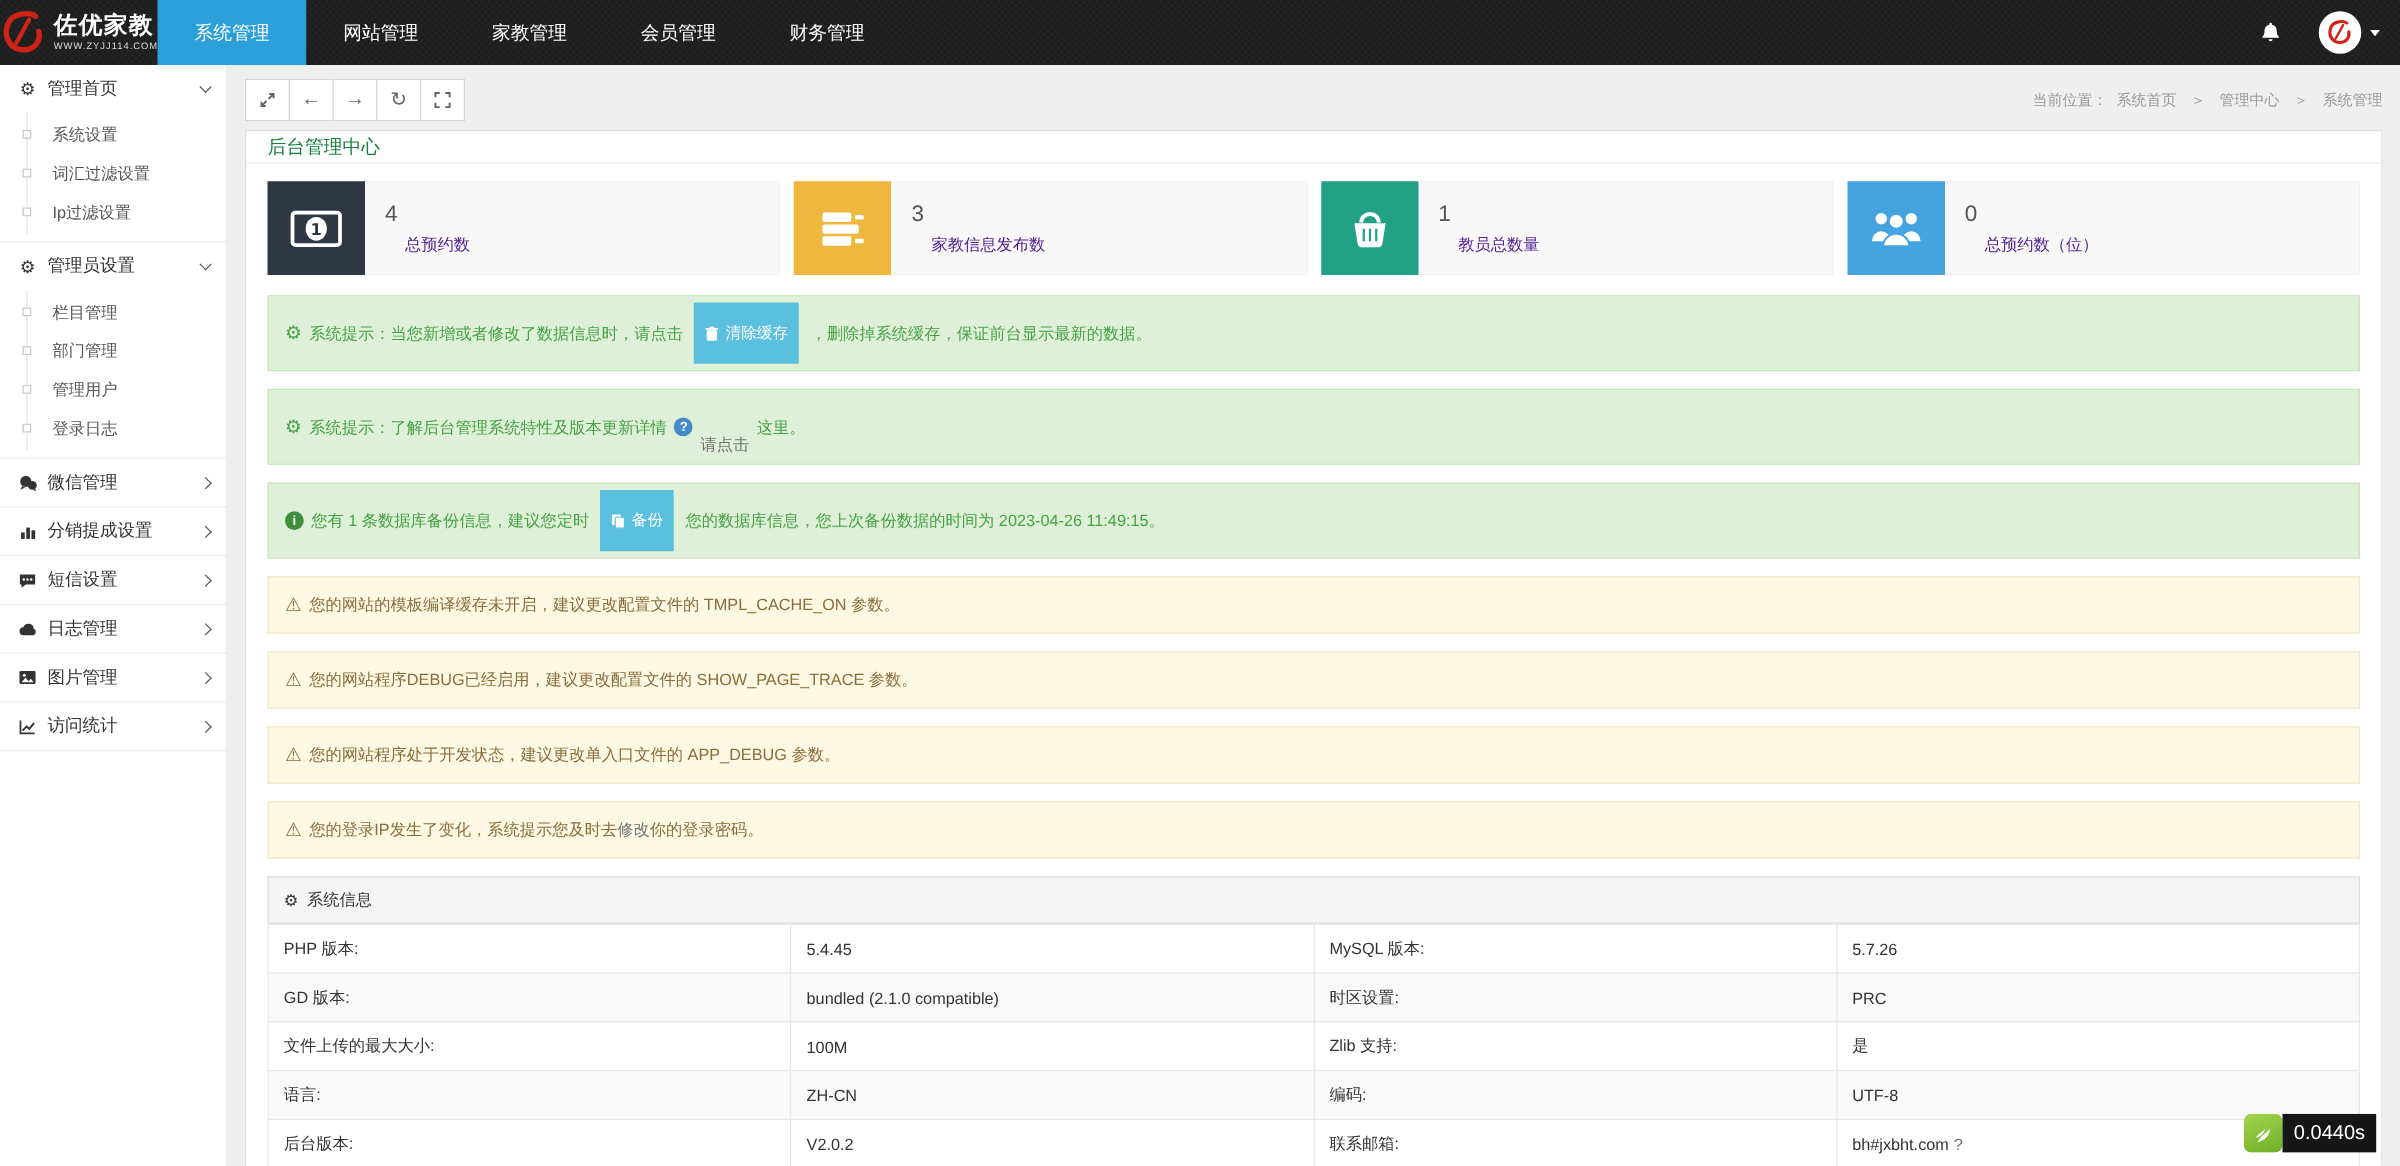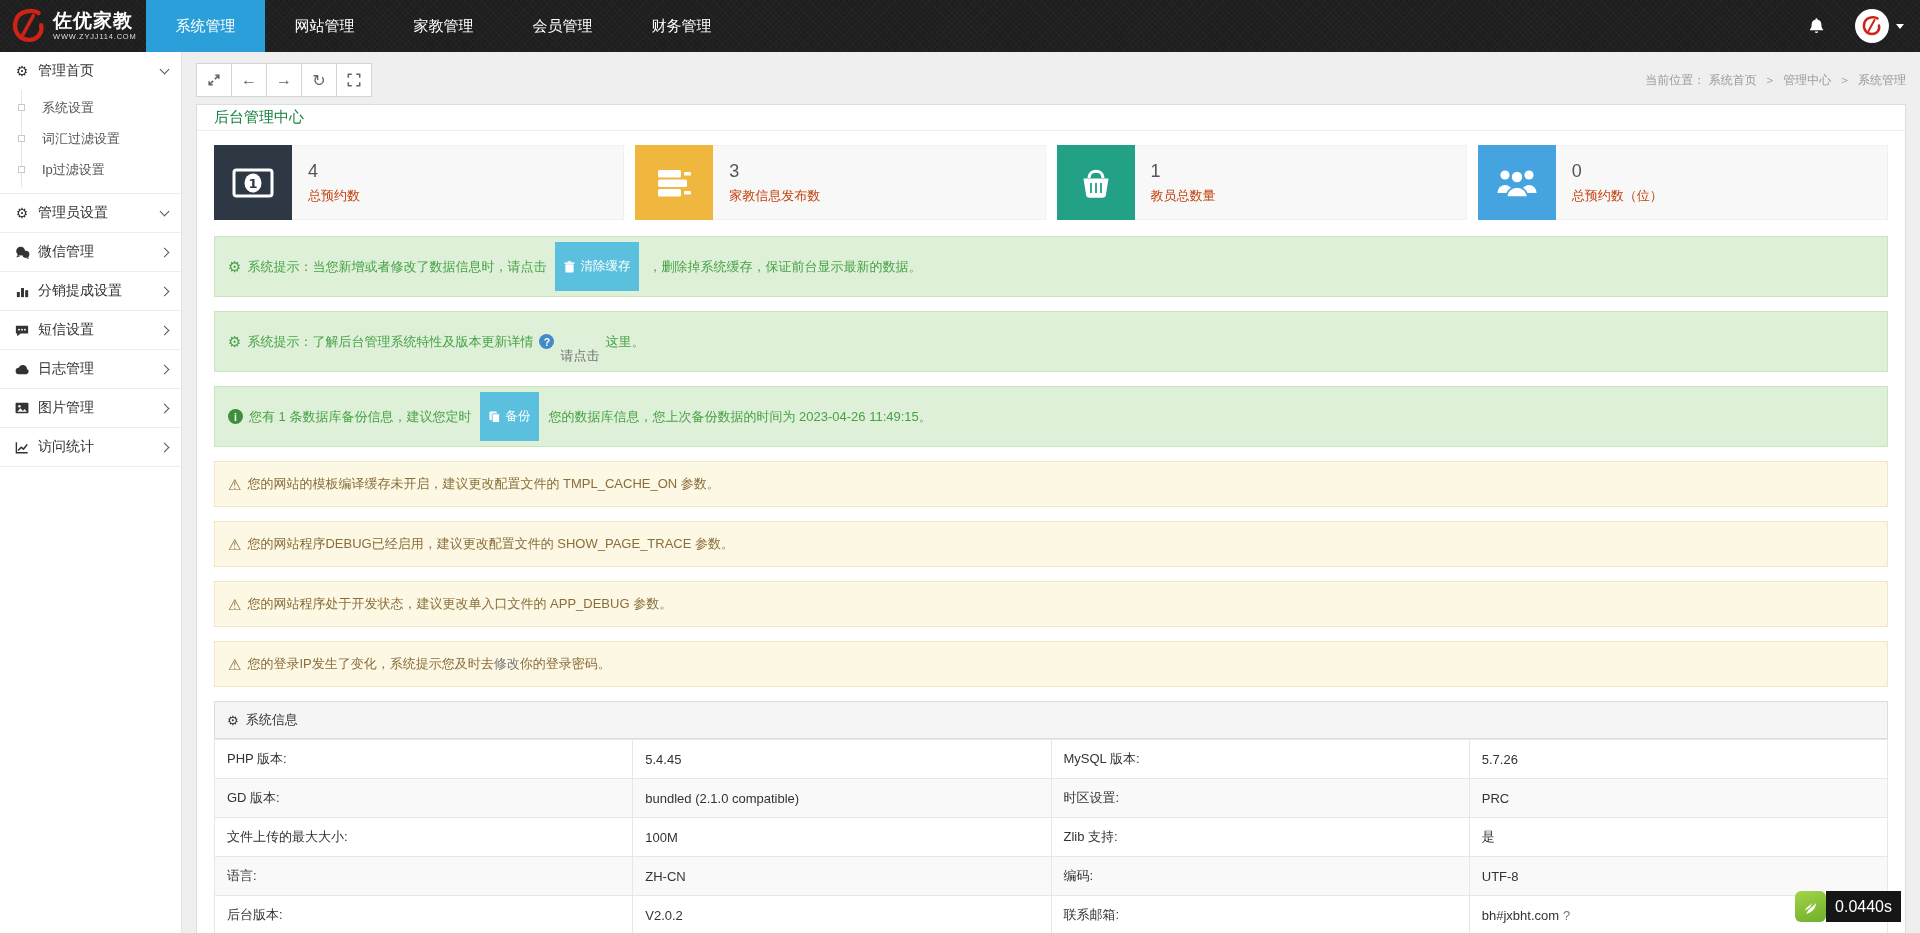--- a/index.html
+++ b/index.html
@@ -5,21 +5,21 @@
   * { box-sizing: border-box; margin: 0; padding: 0; }
   html,body { width:1920px; height:933px; overflow:hidden; }
   body { font-family:"Liberation Sans","DejaVu Sans",sans-serif; background:#efefef; color:#333; }
   .app { width:1920px; height:933px; display:flex; flex-direction:column; }
 
   
   .navbar { height:52px; flex:0 0 52px; display:flex; align-items:stretch;
     background:#1e1e1e;
     background-image:repeating-linear-gradient(45deg, rgba(255,255,255,.025) 0 1px, transparent 1px 4px),
                      repeating-linear-gradient(-45deg, rgba(255,255,255,.02) 0 1px, transparent 1px 4px); }
-  .brand { width:146px; display:flex; align-items:center; padding-left:10px; gap:5px; cursor:pointer; }
+  .brand { width:126px; display:flex; align-items:center; gap:5px; cursor:pointer; }
   .brand-text { display:flex; flex-direction:column; line-height:1.1; }
   .brand-name { color:#fff; font-size:19px; font-family:"DejaVu Serif","Liberation Serif",serif; font-weight:bold; letter-spacing:1px; }
   .brand-url { color:#ddd; font-size:7.5px; letter-spacing:.8px; margin-top:2px; }
   .topnav { display:flex; }
   .topnav a { width:119px; display:flex; align-items:center; justify-content:center;
     color:#fff; font-size:15px; text-decoration:none; cursor:pointer; }
   .topnav a.active { background:#2b9fd9; }
   .nav-right { margin-left:auto; display:flex; align-items:center; }
   .bell-btn { width:58px; height:52px; display:flex; align-items:center; justify-content:center; cursor:pointer; }
   .user-btn { display:flex; align-items:center; padding:0 16px 0 10px; gap:7px; height:52px; cursor:pointer; }
@@ -41,35 +41,35 @@
   .submenu li { position:relative; padding-left:42px; line-height:31px; font-size:13px; color:#555; cursor:pointer; }
   .submenu li::before { content:""; position:absolute; left:18px; top:50%; margin-top:-3.5px; width:5px; height:5px; background:#fff; border:1px solid #c9c9c9; }
 
   
   .main { flex:1; padding:8px 14px 0 14px; position:relative; min-width:0; }
   .topbar-row { display:flex; align-items:center; height:40px; }
   .toolbar { display:flex; }
   .tbtn { width:36px; height:34px; background:#fff; border:1px solid #d5d5d5; margin-left:-1px;
     display:flex; align-items:center; justify-content:center; color:#666; font-size:16px; cursor:pointer; }
   .tbtn:first-child { margin-left:0; }
-  .breadcrumb { margin-left:auto; font-size:12px; color:#9a9a9a; }
+  .breadcrumb { margin-left:auto; font-size:12px; color:#9a9a9a;font-family:Liberation Mono, monospace; }
   .breadcrumb .sep { margin:0 4px; }
 
   .panel { background:#fff; border:1px solid #ddd; margin-top:4px; min-height:805px; }
   .panel-header { padding:3px 17px; font-size:15px; color:#15803d; border-bottom:1px solid #ececec; }
   .panel-body { padding:14px 17px; }
 
   
   .stats { display:flex; gap:11px; margin-bottom:16px; }
   .stat { flex:1; display:flex; height:75px; cursor:pointer; }
   .stat-icon { width:78px; flex:0 0 78px; display:flex; align-items:center; justify-content:center; }
   .stat-body { flex:1; background:#f8f8f8; border:1px solid #f0f0f0; border-left:none; padding:12px 16px;
     display:flex; flex-direction:column; justify-content:center; }
   .stat-value { font-size:18px; color:#555; }
-  .stat-label { font-size:13px; color:#c2410c; margin-top:5px; }
+  .stat-label { font-size:13px; color:#4c1d95; margin-top:5px;margin-left:16px; }
 
   
   .alert { border:1px solid; padding:6px 13px; margin-bottom:14px; font-size:13px; display:flex; align-items:center; gap:6px; }
   .alert-success { background:#dff0d8; border-color:#cde5bf; color:#47a147; }
   .alert-warning { background:#fcf8e3; border-color:#f3e7c3; color:#8a6d3b; padding:13px; }
   .a-icon { font-size:15px; line-height:1; }
   .btn-info { background:#5bc0de; color:#fff; border:none; font-size:12.5px; padding:16px 9px;
     display:inline-flex; align-items:center; gap:5px; cursor:pointer; margin:-1px 3px; }
   .alink { color:#737373; text-decoration:none; cursor:pointer;margin-top:29px; }
   .circ { display:inline-flex; width:15px; height:15px; border-radius:50%; align-items:center; justify-content:center;
@@ -155,20 +155,26 @@
           <li>Ip过滤设置</li>
         </ul>
       </div>
 
       <div class="group">
         <div class="group-header">
           <span class="g-icon">⚙</span>
           <span class="g-label">管理员设置</span>
           <span class="chev down"></span>
         </div>
+        <ul class="submenu">
+          <li>栏目管理</li>
+          <li>部门管理</li>
+          <li>管理用户</li>
+          <li>登录日志</li>
+        </ul>
       </div>
 
 
       <div class="group">
         <div class="group-header">
           <span class="g-icon">
             <svg width="15" height="13" viewBox="0 0 16 14" fill="#333">
               <circle cx="6" cy="5.5" r="4.8"></circle>
               <circle cx="11.6" cy="9" r="3.8"></circle>
               <path d="M3 9.5l-1.8 3L5.4 11z"></path>

